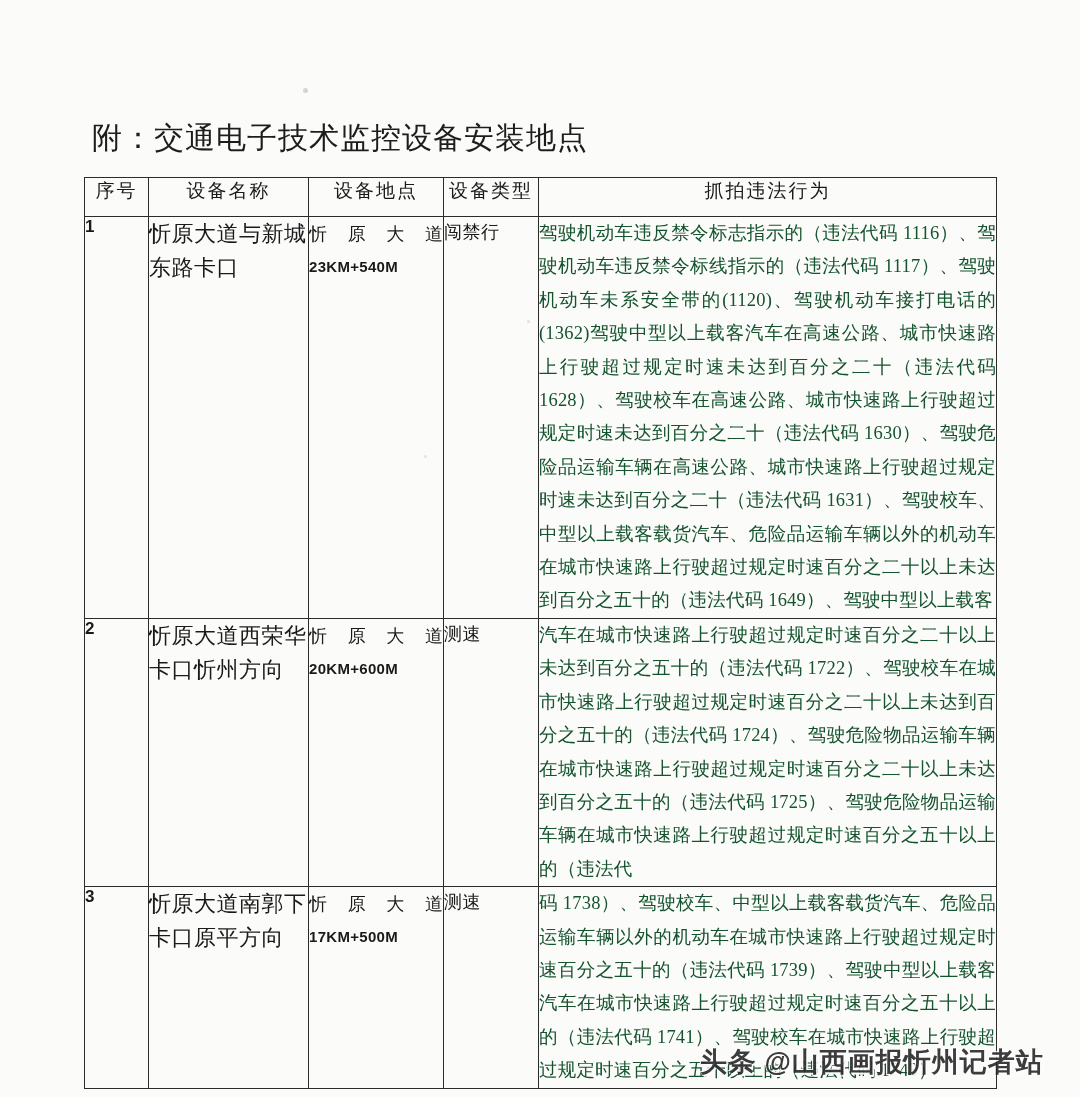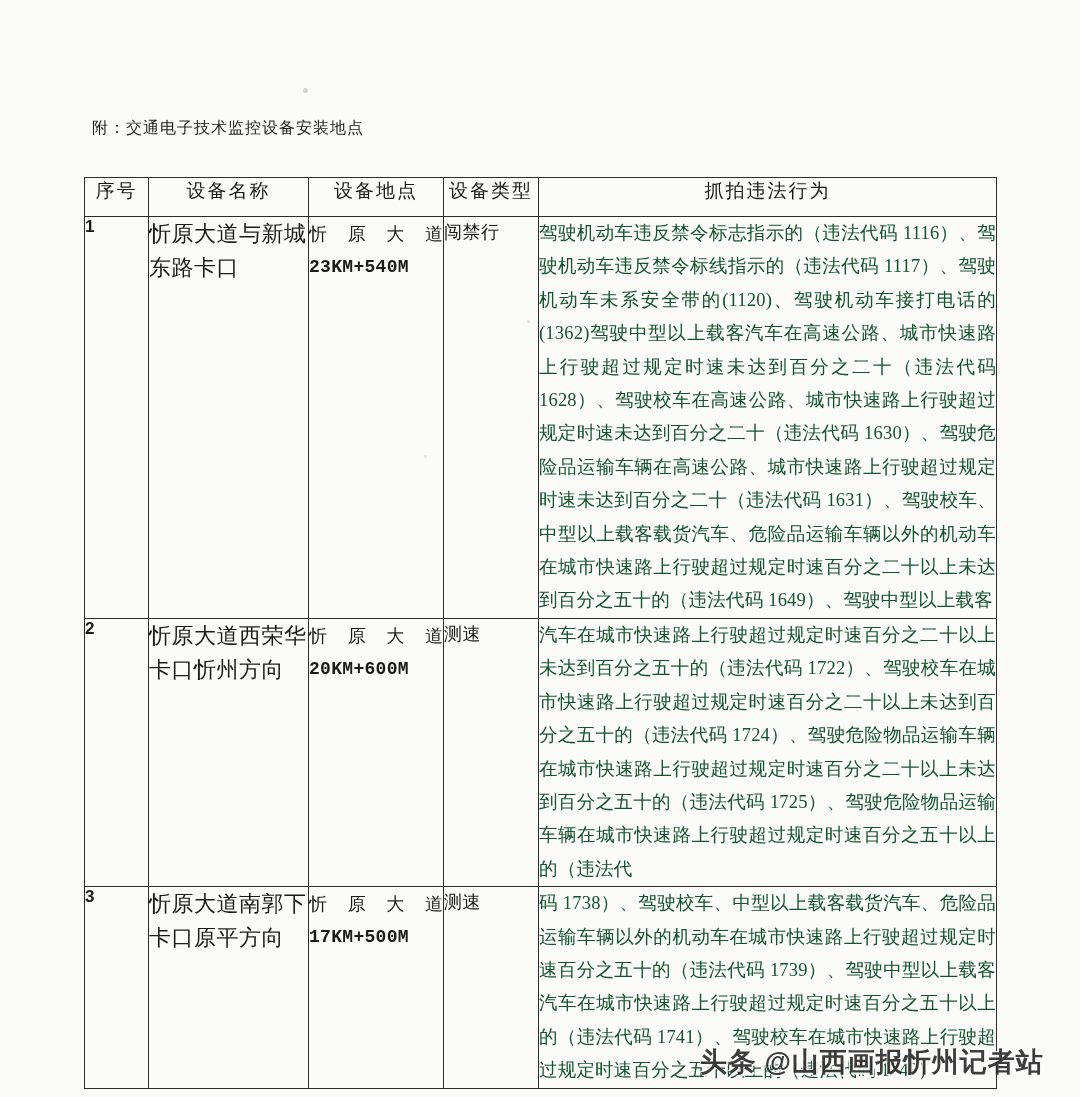--- a/index.html
+++ b/index.html
@@ -30,21 +30,21 @@
     height: 5px;
     border-radius: 50%;
     background: #cfc4bc;
     opacity: .75;
   }
 
   .doc-title {
     position: absolute;
     left: 92px;
     top: 118px;
-    font-size: 16px;
+    font-size: 30px;
     letter-spacing: 1px;
     white-space: nowrap;
     color: #1d1d1d;
   }
 
   .table-wrap {
     position: absolute;
     left: 84px;
     top: 177px;
     width: 912px;
@@ -97,23 +97,23 @@
   }
   .loc-road {
     font-size: 18px;
     line-height: 34px;
     display: flex;
     justify-content: space-between;
     letter-spacing: 0;
   }
   .loc-road span { display: inline-block; }
   .loc-km {
-    font-size: 18px;
+    font-size: 15px;
     line-height: 32px;
-    font-family: Liberation Mono, monospace;
+    font-family: Liberation Sans, sans-serif;
     font-weight: bold;
     letter-spacing: .3px;
   }
 
   .cell-type {
     font-size: 18px;
     line-height: 32px;
     padding: 8px 4px 0 10px;
     letter-spacing: .5px;
     font-family: Liberation Mono, monospace;

